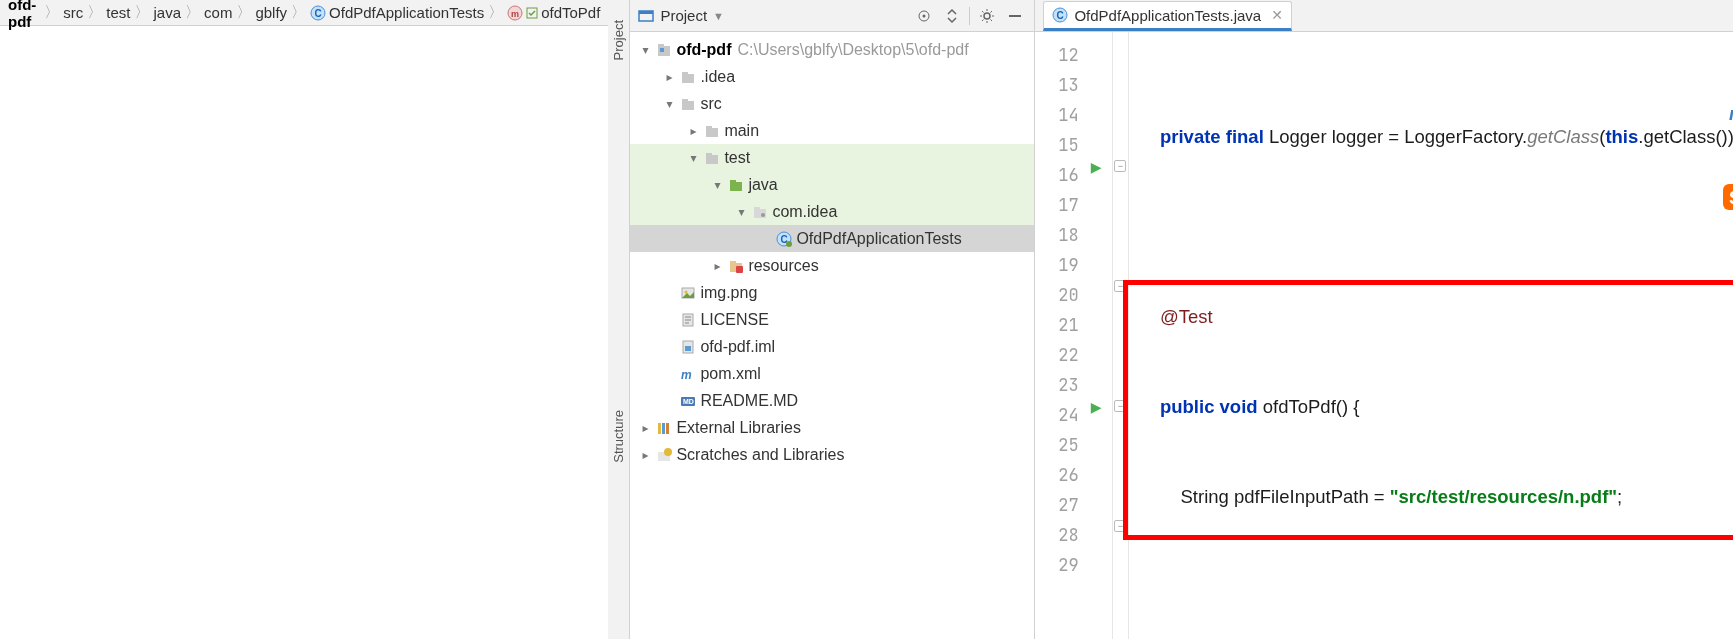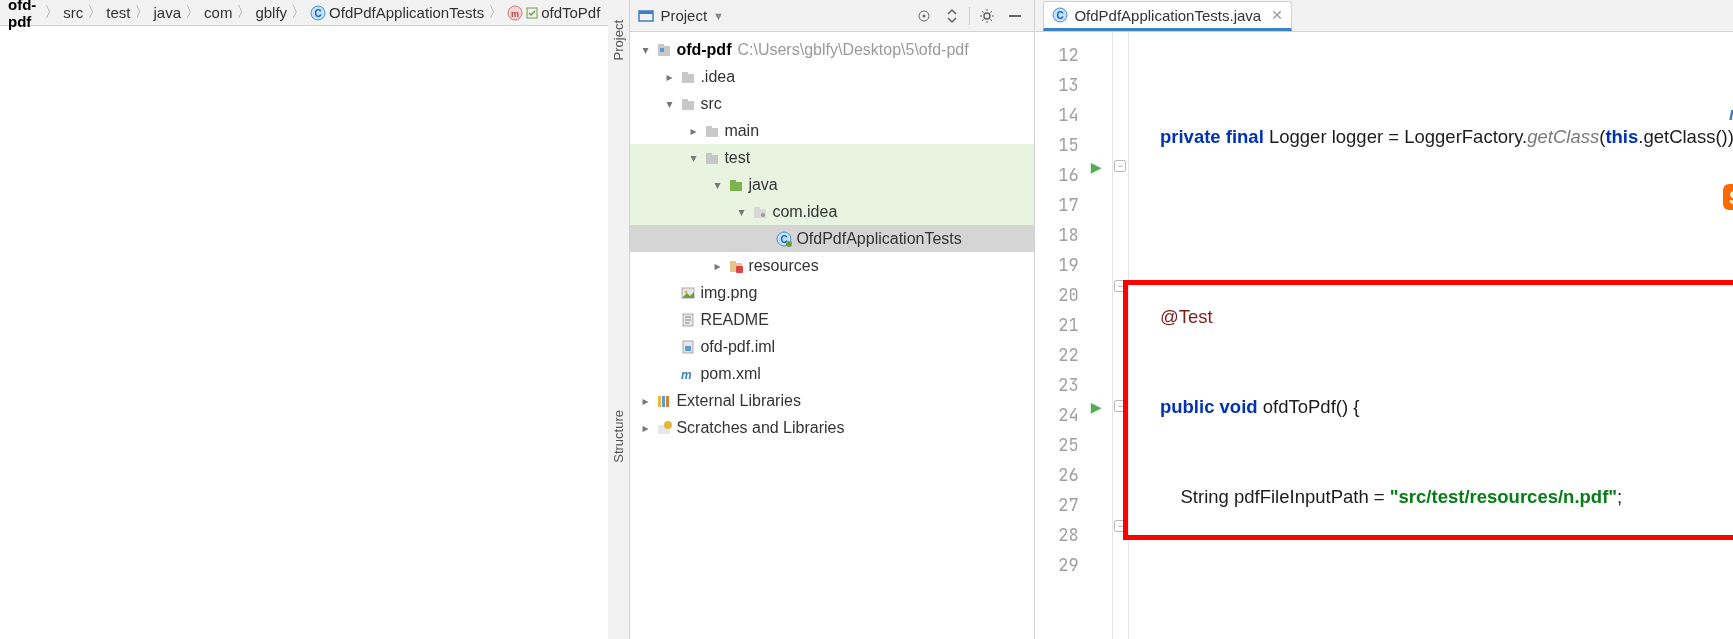--- a/index.html
+++ b/index.html
@@ -271,40 +271,50 @@
         <div class="tree-row">
             <span class="indent" style="width:48px"></span>
             <span class="ficon">
               <svg width="16" height="16">
                 <rect x="3" y="2" width="10" height="12" fill="#e6e6e6" stroke="#aaa"></rect>
                 <line x1="5" y1="5" x2="11" y2="5" stroke="#888"></line>
                 <line x1="5" y1="8" x2="11" y2="8" stroke="#888"></line>
                 <line x1="5" y1="11" x2="9" y2="11" stroke="#888"></line>
               </svg>
             </span>
-            <span class="lbl">README</span>
+            <span class="lbl">LICENSE</span>
           </div>
         <div class="tree-row">
             <span class="indent" style="width:48px"></span>
             <span class="ficon">
               <svg width="16" height="16">
                 <rect x="3" y="2" width="10" height="12" fill="#e6e6e6" stroke="#aaa"></rect>
                 <rect x="5" y="7" width="6" height="5" fill="#5b9bd5"></rect>
               </svg>
             </span>
             <span class="lbl">ofd-pdf.iml</span>
           </div>
         <div class="tree-row">
             <span class="indent" style="width:48px"></span>
             <span class="ficon">
               <svg width="16" height="16">
                 <text x="1" y="13" font-size="12" fill="#3b7fc4" font-weight="bold" font-style="italic">m</text>
               </svg>
             </span>
             <span class="lbl">pom.xml</span>
+          </div>
+        <div class="tree-row">
+            <span class="indent" style="width:48px"></span>
+            <span class="ficon">
+              <svg width="16" height="16">
+                <rect x="1" y="4" width="14" height="9" fill="#4a7ab5" rx="1"></rect>
+                <text x="3" y="11" font-size="7" fill="#fff" font-weight="bold">MD</text>
+              </svg>
+            </span>
+            <span class="lbl">README.MD</span>
           </div>
         <div class="tree-row">
             <span class="indent" style="width:6px"></span>
             <span class="chev">▸</span>
             <span class="ficon">
               <svg width="16" height="16">
                 <rect x="2" y="3" width="3" height="11" fill="#e2b93b"></rect>
                 <rect x="6" y="3" width="3" height="11" fill="#5b9bd5"></rect>
                 <rect x="10" y="3" width="3" height="11" fill="#d47f3b"></rect>
               </svg>

